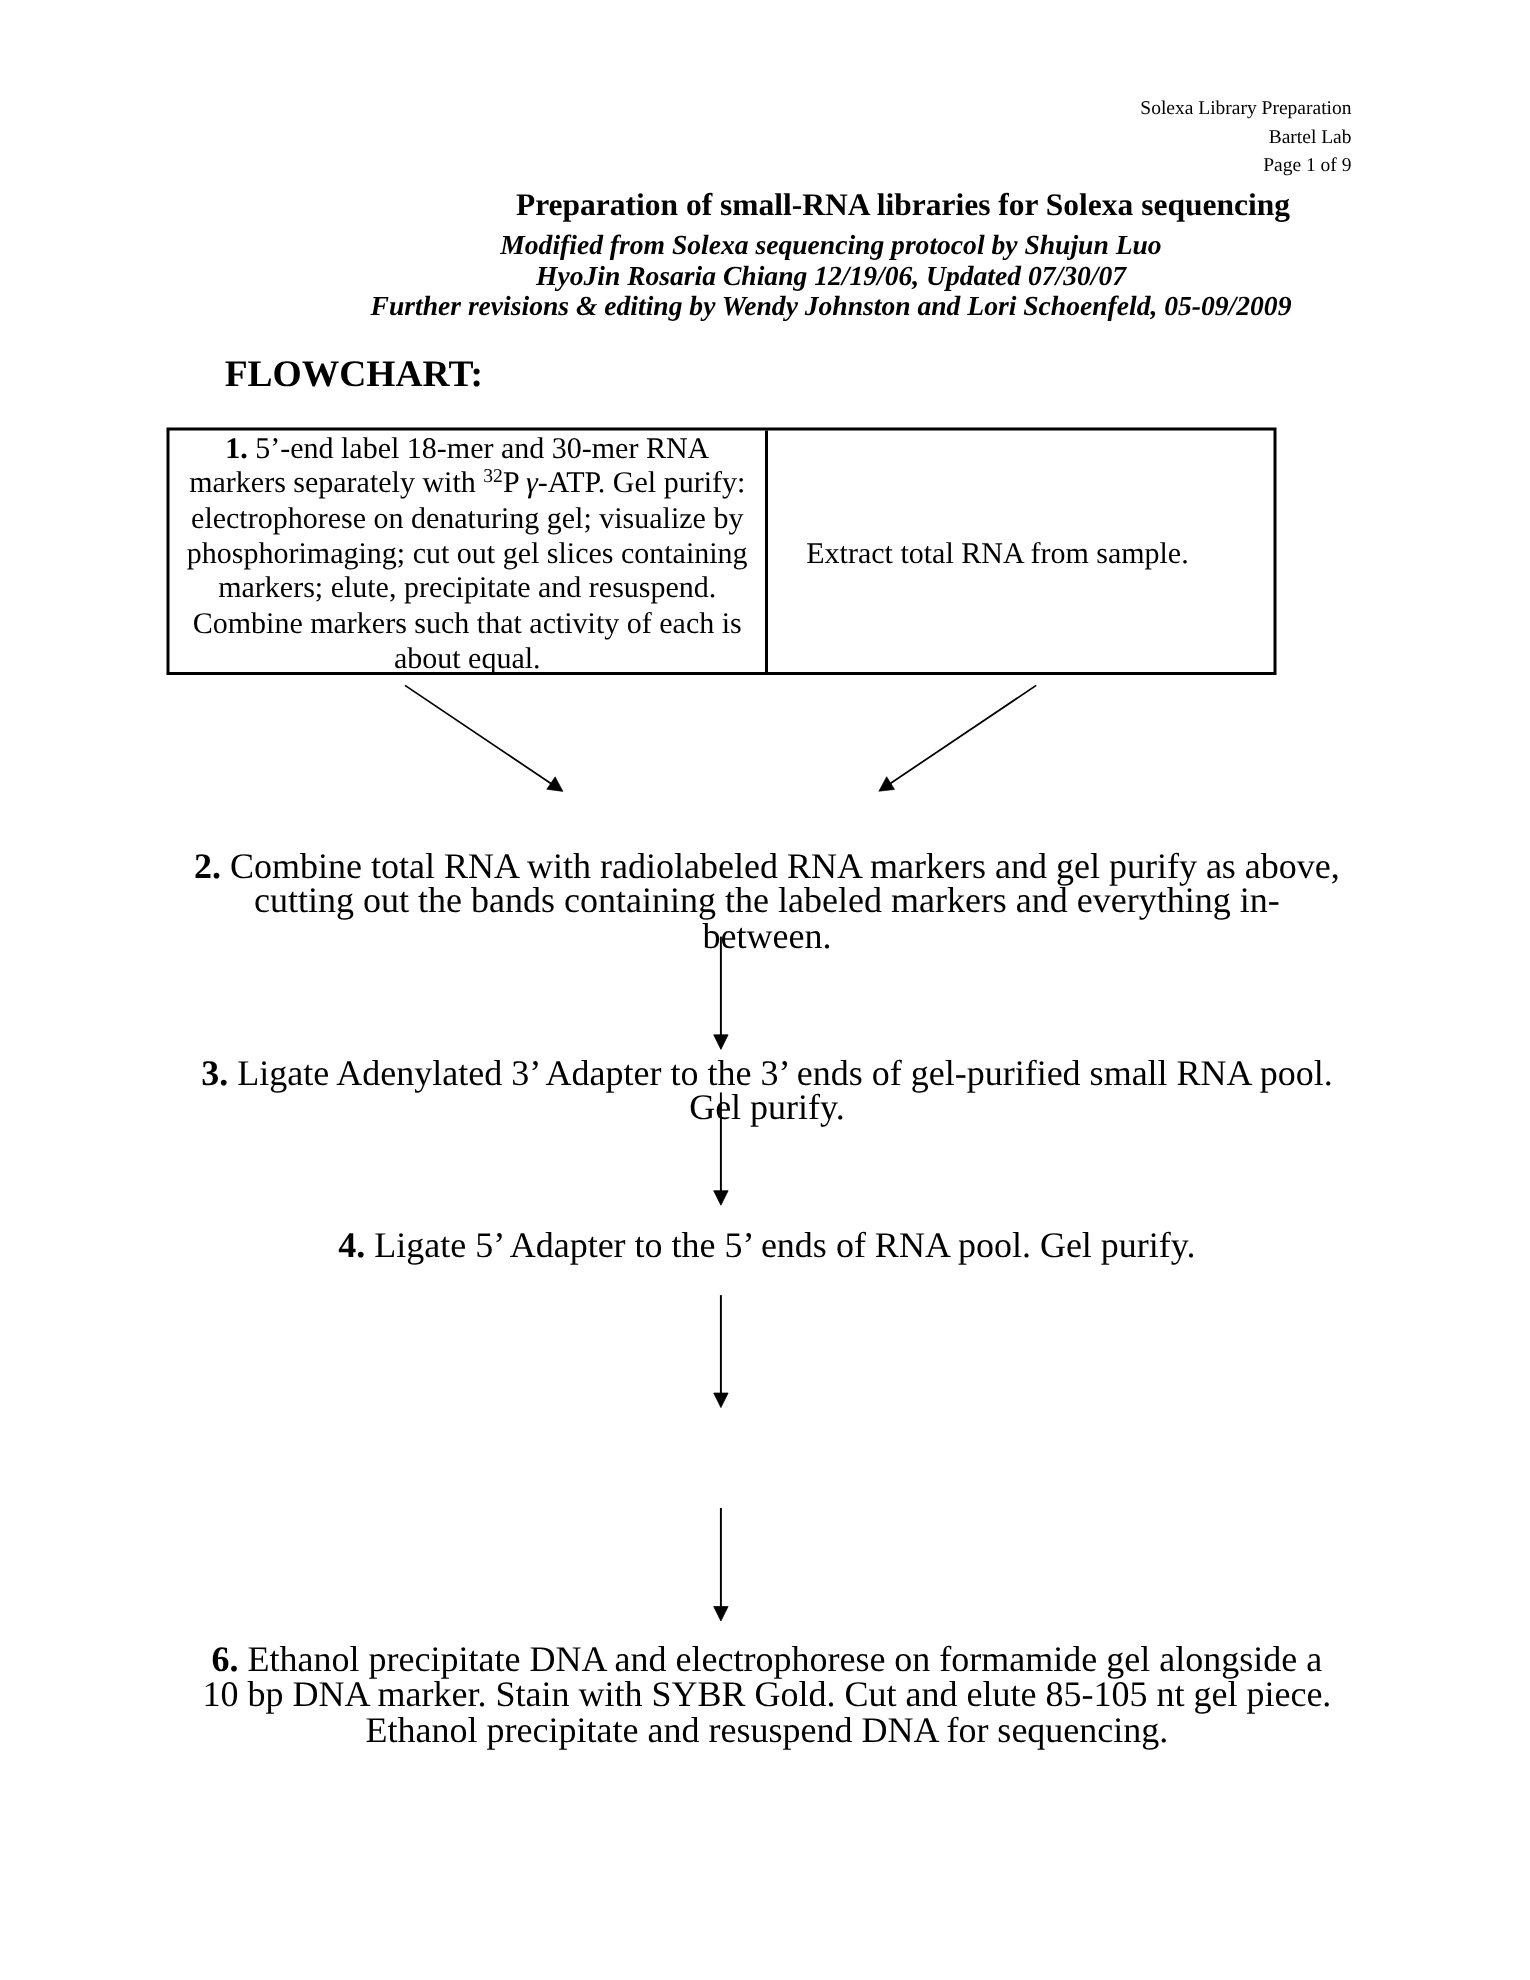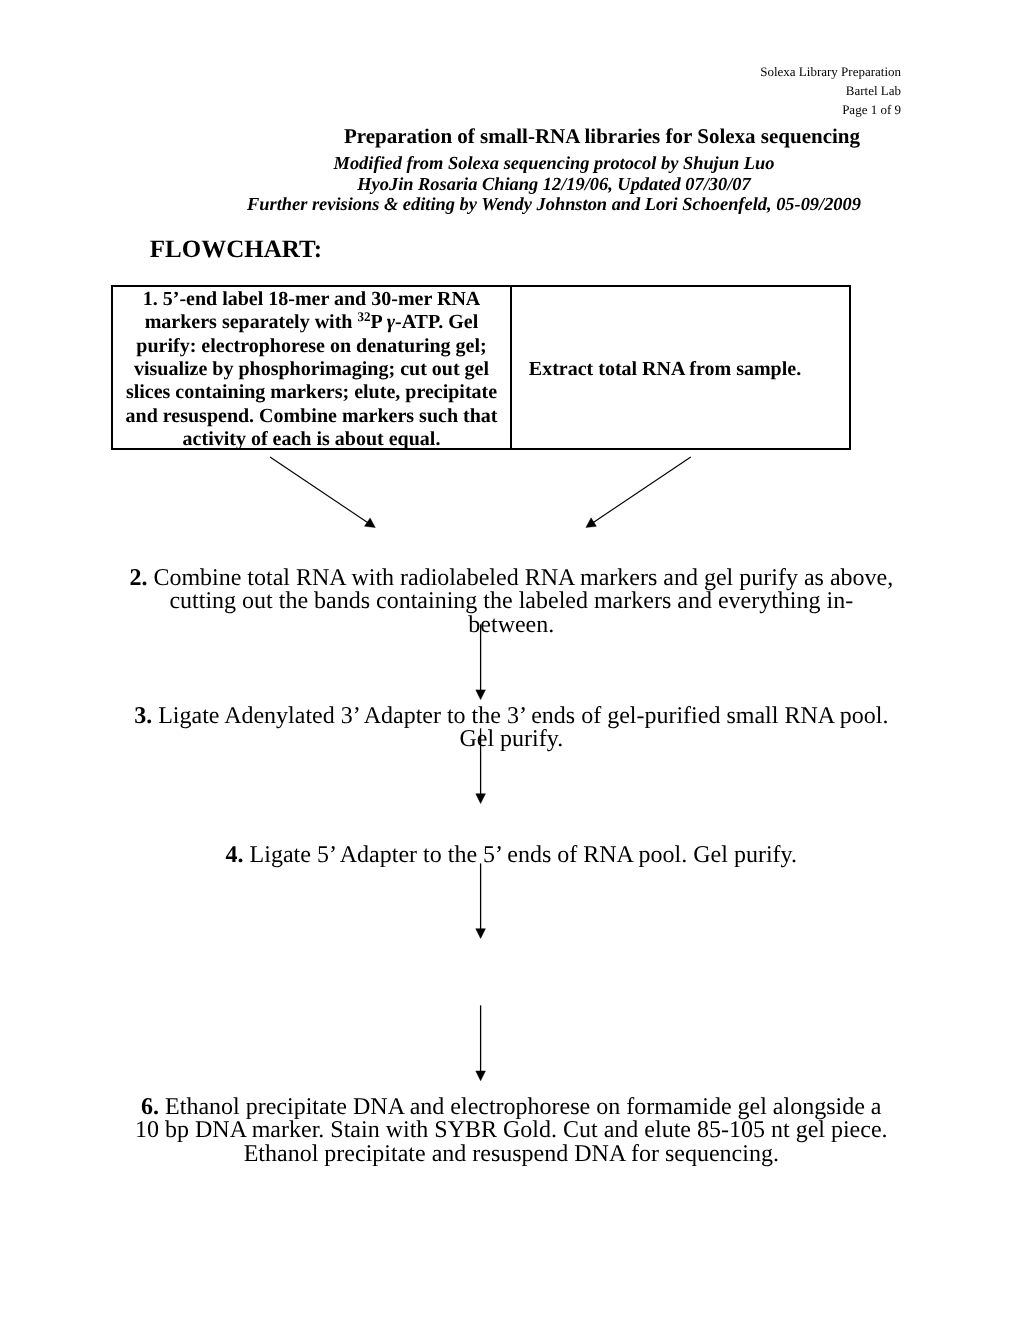--- a/index.html
+++ b/index.html
@@ -95,37 +95,36 @@
   }
   .flow-table .c2 {
     left: 400px;
     width: 304px;
     padding: 0 7px;
   }
   .flow-table .inner {
     position: absolute;
     left: 7px;
     right: 7px;
-    font-weight: bold;
   }
   .c1 .inner { top: 1.2px; }
   .c2 .inner { top: 71.2px; }
   .gam { font-style: italic; }
   sup.iso { font-size: 0.655em; vertical-align: baseline; position: relative; top: -7.2px; line-height: 0; }
 
   
   .step {
     position: absolute;
     text-align: center;
     font-size: 24px;
     line-height: 23.3px;
   }
   .s2 { left: 127.3px; top: 567.0px; width: 768px; }
   .s3 { left: 127.3px; top: 705.1px; width: 768px; text-align: center; }
-  .s4 { left: 127.3px; top: 819.9px; width: 768px; margin-top: 24px; }
+  .s4 { left: 127.3px; top: 819.9px; width: 768px; }
   .s5 { left: 127.3px; top: 957.8px; width: 768px; }
   .s6 { left: 127.3px; top: 1096.1px; width: 768px; }
 
   
   svg.arrows {
     position: absolute;
     left: 0;
     top: 0;
     width: 1020px;
     height: 1320px;

